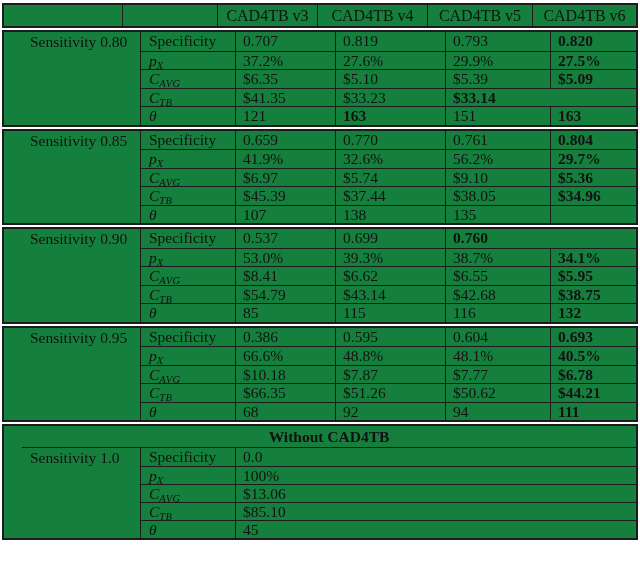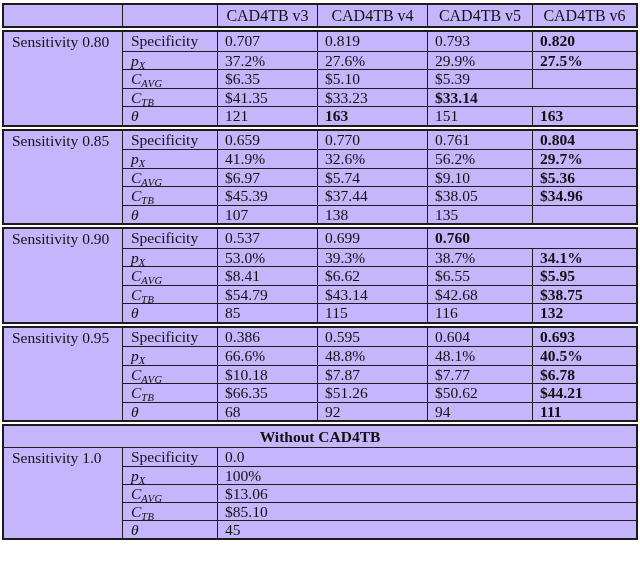--- a/index.html
+++ b/index.html
@@ -13,23 +13,23 @@
     color:var(--txt);
     width:640px;
   }
   .paper-table{
     width:636px;
     margin:3px 2px 0 2px;
   }
   .block{
     border:2px solid var(--bc);
     display:flex;
-    background:#c4b5fd;
-  }
-  .block + .block{ margin-top:2px; }
+    background:#15803d;
+  }
+  .block + .block{ margin-top:2px;padding-left:18px; }
   .cell{
     border-right:1px solid var(--bc);
     padding-left:7px;
     white-space:nowrap;
     overflow:hidden;
     font-size:15.5px;
   }
   .c1{ width:119px; padding-left:8px; line-height:19px; }
   .lbl{ width:95px; padding-left:8px; }
   .c3{ width:100px; }
@@ -89,20 +89,21 @@
         <div class="cell c3">37.2%</div>
         <div class="cell c4">27.6%</div>
         <div class="cell c5">29.9%</div>
         <div class="cell c6 b">27.5%</div>
       </div>
       <div class="row">
         <div class="cell lbl"><span class="mi">C</span><span class="msub">AVG</span></div>
         <div class="cell c3">$6.35</div>
         <div class="cell c4">$5.10</div>
         <div class="cell c5">$5.39</div>
+        <div class="cell c6 b">$5.09</div>
       </div>
       <div class="row">
         <div class="cell lbl"><span class="mi">C</span><span class="msub">TB</span></div>
         <div class="cell c3">$41.35</div>
         <div class="cell c4">$33.23</div>
         <div class="cell c6 b">$33.14</div>
       </div>
       <div class="row">
         <div class="cell lbl"><span class="mi">θ</span></div>
         <div class="cell c3">121</div>

